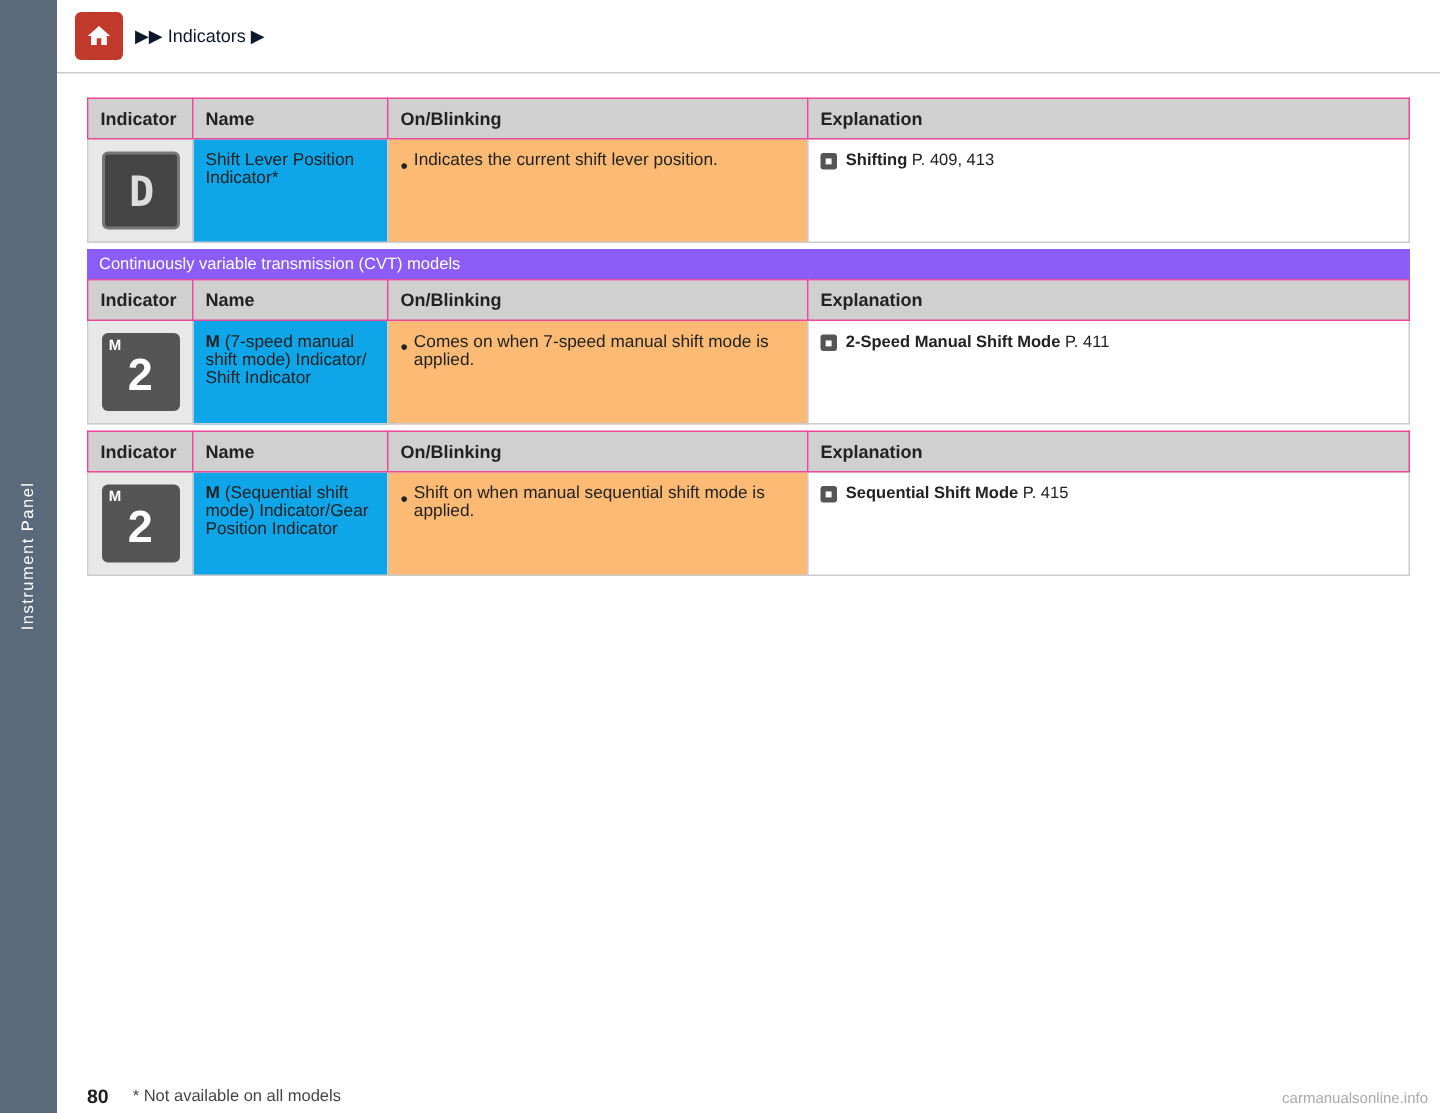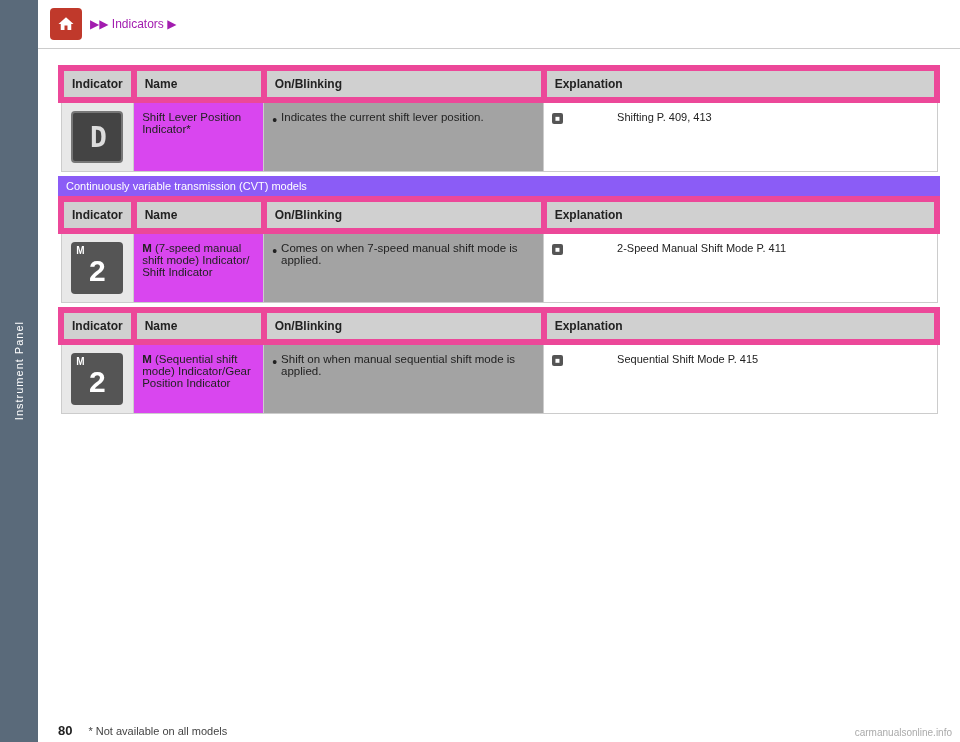--- a/index.html
+++ b/index.html
@@ -66,21 +66,21 @@
       margin-right: 8px;
       flex-shrink: 0;
     }
     .home-icon-box svg {
       fill: #fff;
       width: 18px;
       height: 18px;
     }
     .breadcrumb {
       font-size: 12px;
-      color: #a21caf;
+      color: #0f172a;
     }
 
     
     .content-area {
       flex: 1;
       padding: 16px 20px 10px 20px;
       overflow: hidden;
     }
 
     
@@ -96,21 +96,21 @@
 
     .section-header {
       background: #8b5cf6;
       color: #fff;
       font-size: 11px;
       padding: 4px 8px;
     }
 
     thead tr th {
       background: #d0d0d0;
-      border: 6px solid #ec4899;
+      border: 1px solid #ec4899;
       padding: 6px 8px;
       font-weight: bold;
       text-align: left;
       font-size: 12px;
     }
 
     tbody tr td {
       border: 1px solid #ccc;
       padding: 8px;
       vertical-align: top;
@@ -132,26 +132,26 @@
       align-items: center;
       justify-content: center;
       color: #fff;
       font-size: 20px;
       font-weight: bold;
       position: relative;
     }
 
     .name-cell {
       width: 130px;
-      background: #d946ef;
+      background: #0ea5e9;
     }
 
     .on-blinking-cell {
       width: 280px;
-      background: #a3a3a3;
+      background: #fdba74;
     }
 
     .explanation-cell {
       background: #fff;
     }
 
     .bullet-item {
       display: flex;
       align-items: flex-start;
       gap: 4px;
@@ -161,22 +161,21 @@
       font-size: 14px;
       line-height: 1.3;
       flex-shrink: 0;
     }
 
     .ref-link {
       font-size: 11px;
       color: #222;
     }
     .ref-link strong {
-      font-weight: normal;
-      margin-left: 48px;
+      font-weight: bold;
     }
     .ref-icon {
       display: inline-block;
       background: #555;
       color: #fff;
       font-size: 8px;
       padding: 1px 3px;
       border-radius: 2px;
       margin-right: 3px;
       font-weight: bold;

